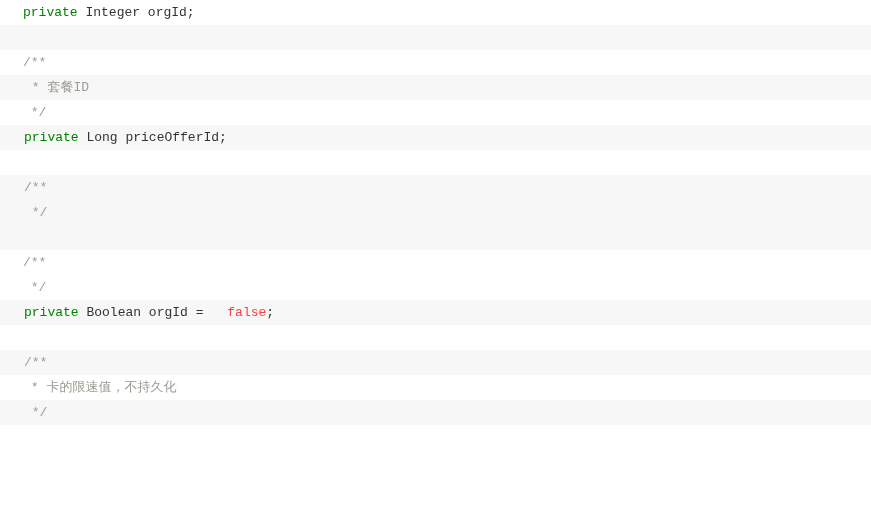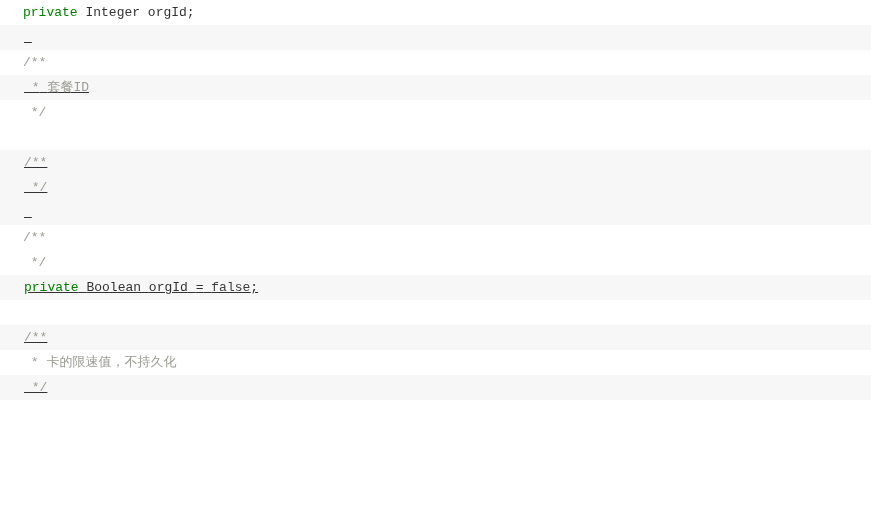--- a/index.html
+++ b/index.html
@@ -18,50 +18,51 @@
     padding: 5px 0 5px 24px;
     line-height: 15px;
     white-space: pre;
   }
   .line.odd {
     background: #ffffff;
     padding-left: 23px;
   }
   .line.even {
     background: #f7f7f7;
-    text-decoration: underline;
   }
   .kw {
     color: #008200;
   }
   .type {
     color: #333333;
   }
   .ident {
     color: #333333;
   }
   .cmt {
     color: #9c9c94;
   }
   .val {
-    color: #404040;
+    color: #ef4444;
+    margin-left: 16px;
   }
   .punct {
     color: #333333;
   }
 </style>
 </head>
 <body>
 
 <div class="code-container" id="code-root">
     <div class="line odd"><span class="kw">private</span><span> </span><span class="type">Integer</span><span> </span><span class="ident">orgId</span><span class="punct">;</span></div>
     <div class="line even">&nbsp;</div>
     <div class="line odd"><span class="cmt">/**</span></div>
     <div class="line even"><span class="cmt"> *</span><span> </span><span class="cmt">套餐ID</span></div>
     <div class="line odd"><span class="cmt"> */</span></div>
+    <div class="line even"><span class="kw">private</span><span> </span><span class="type">Long</span><span> </span><span class="ident">priceOfferId</span><span class="punct">;</span></div>
     <div class="line odd">&nbsp;</div>
     <div class="line even"><span class="cmt">/**</span></div>
     <div class="line even"><span class="cmt"> */</span></div>
     <div class="line even">&nbsp;</div>
     <div class="line odd"><span class="cmt">/**</span></div>
     <div class="line odd"><span class="cmt"> */</span></div>
     <div class="line even"><span class="kw">private</span><span> </span><span class="type">Boolean</span><span> </span><span class="ident">orgId</span><span> </span><span class="punct">=</span><span> </span><span class="val">false</span><span class="punct">;</span></div>
     <div class="line odd">&nbsp;</div>
     <div class="line even"><span class="cmt">/**</span></div>
     <div class="line odd"><span class="cmt"> *</span><span> </span><span class="cmt">卡的限速值，不持久化</span></div>

